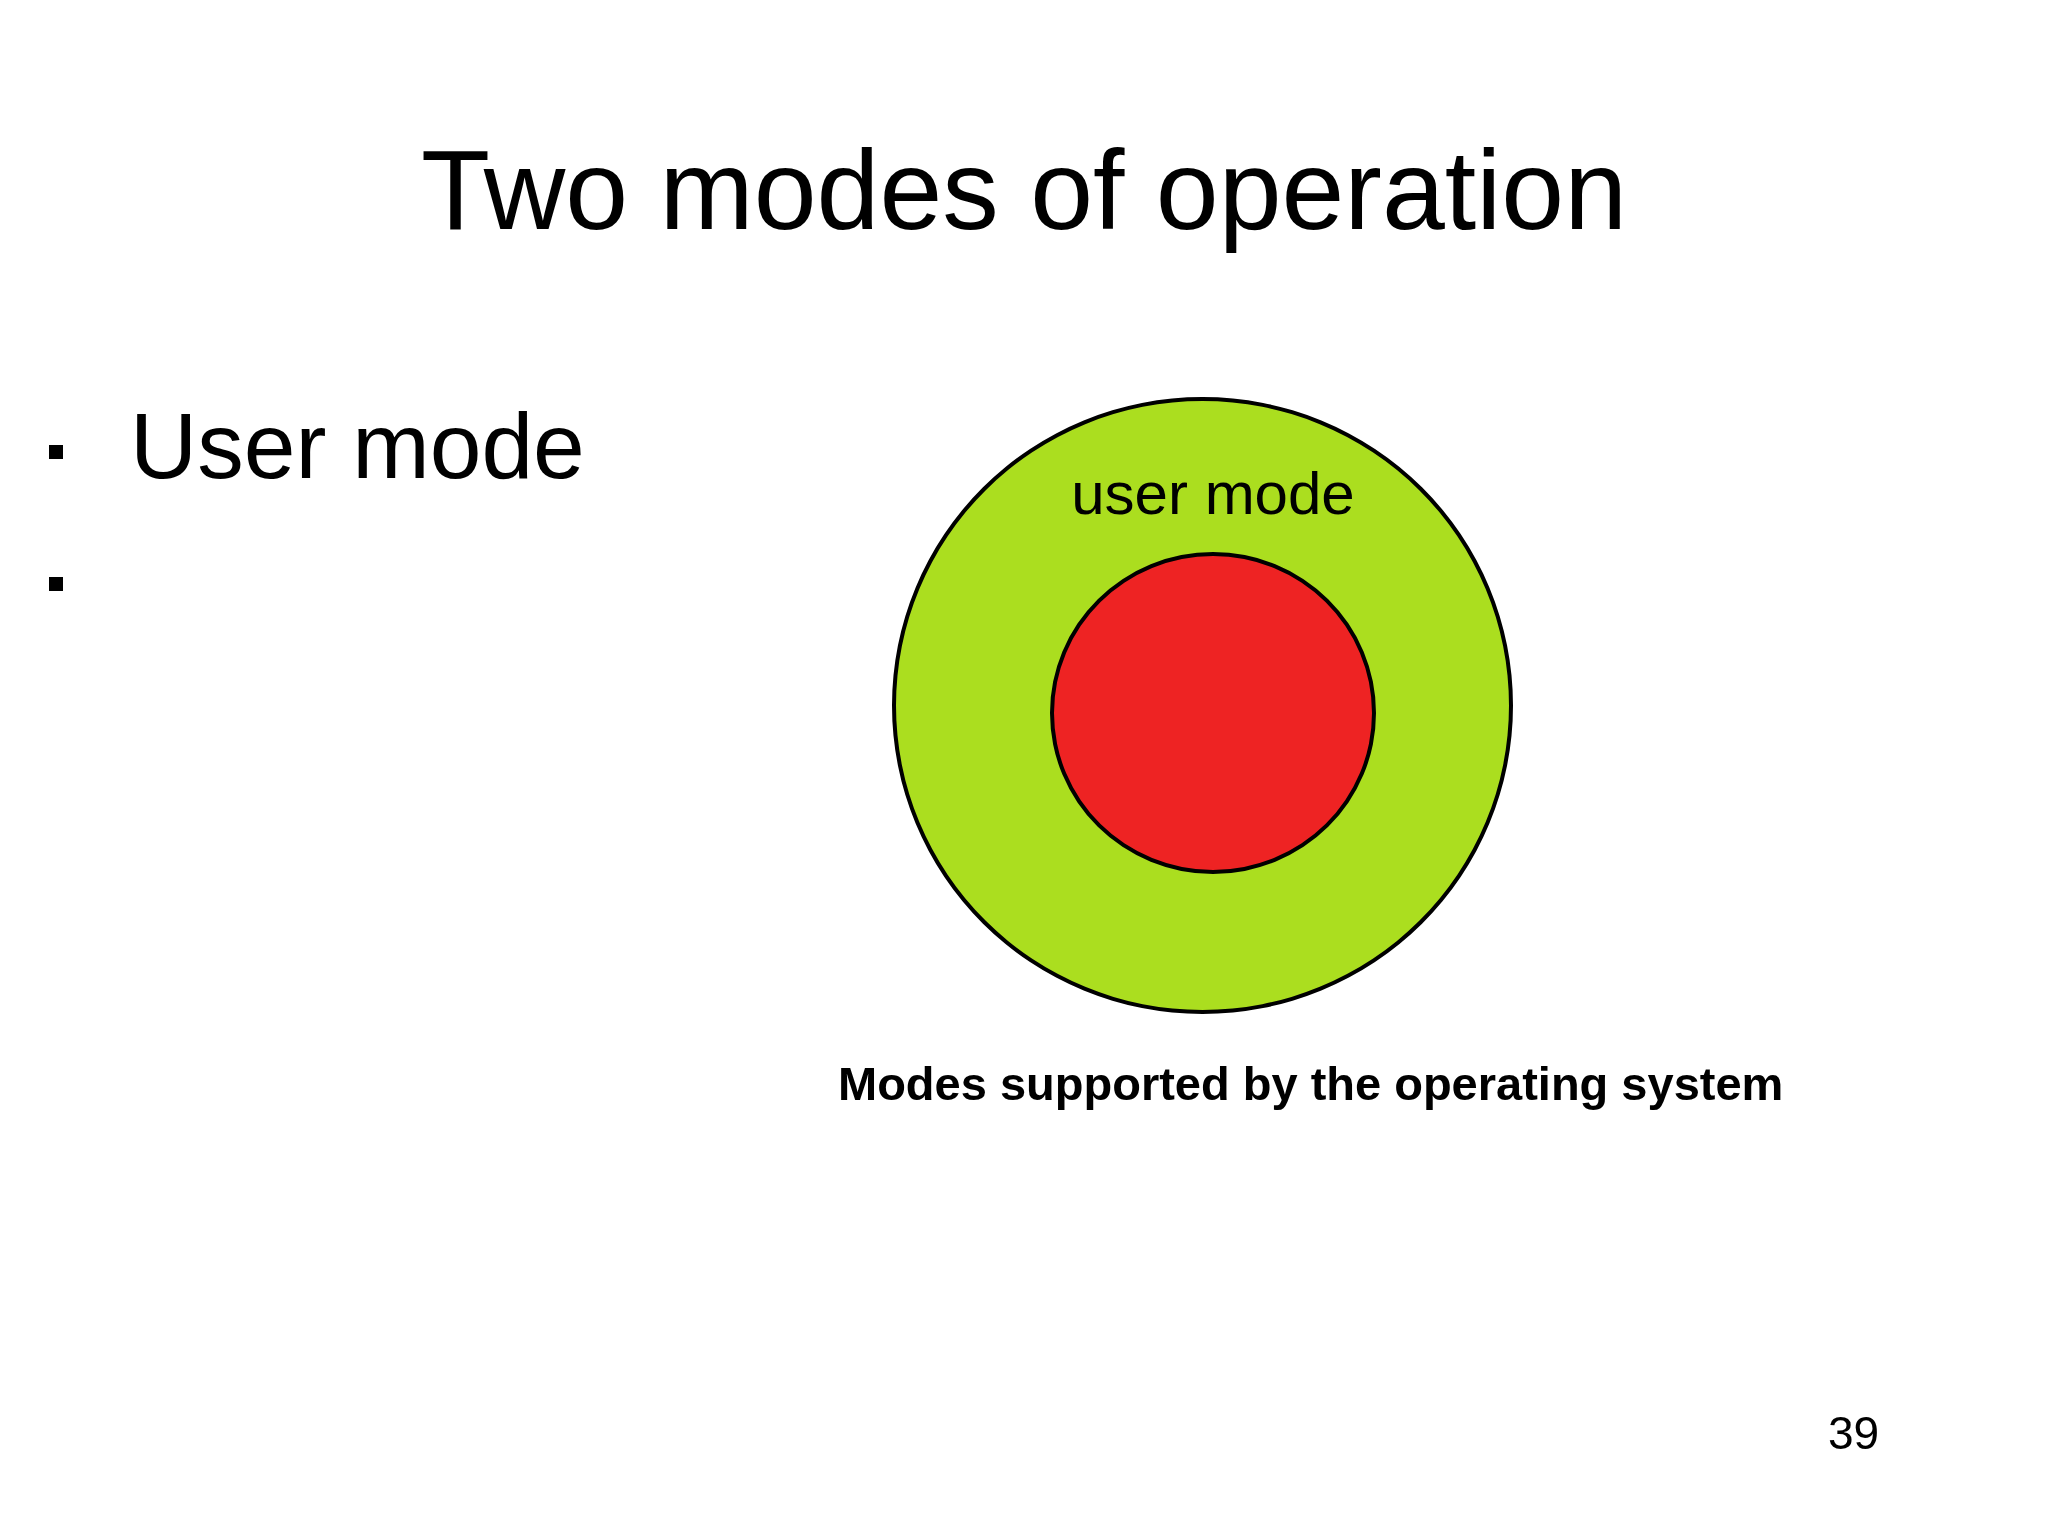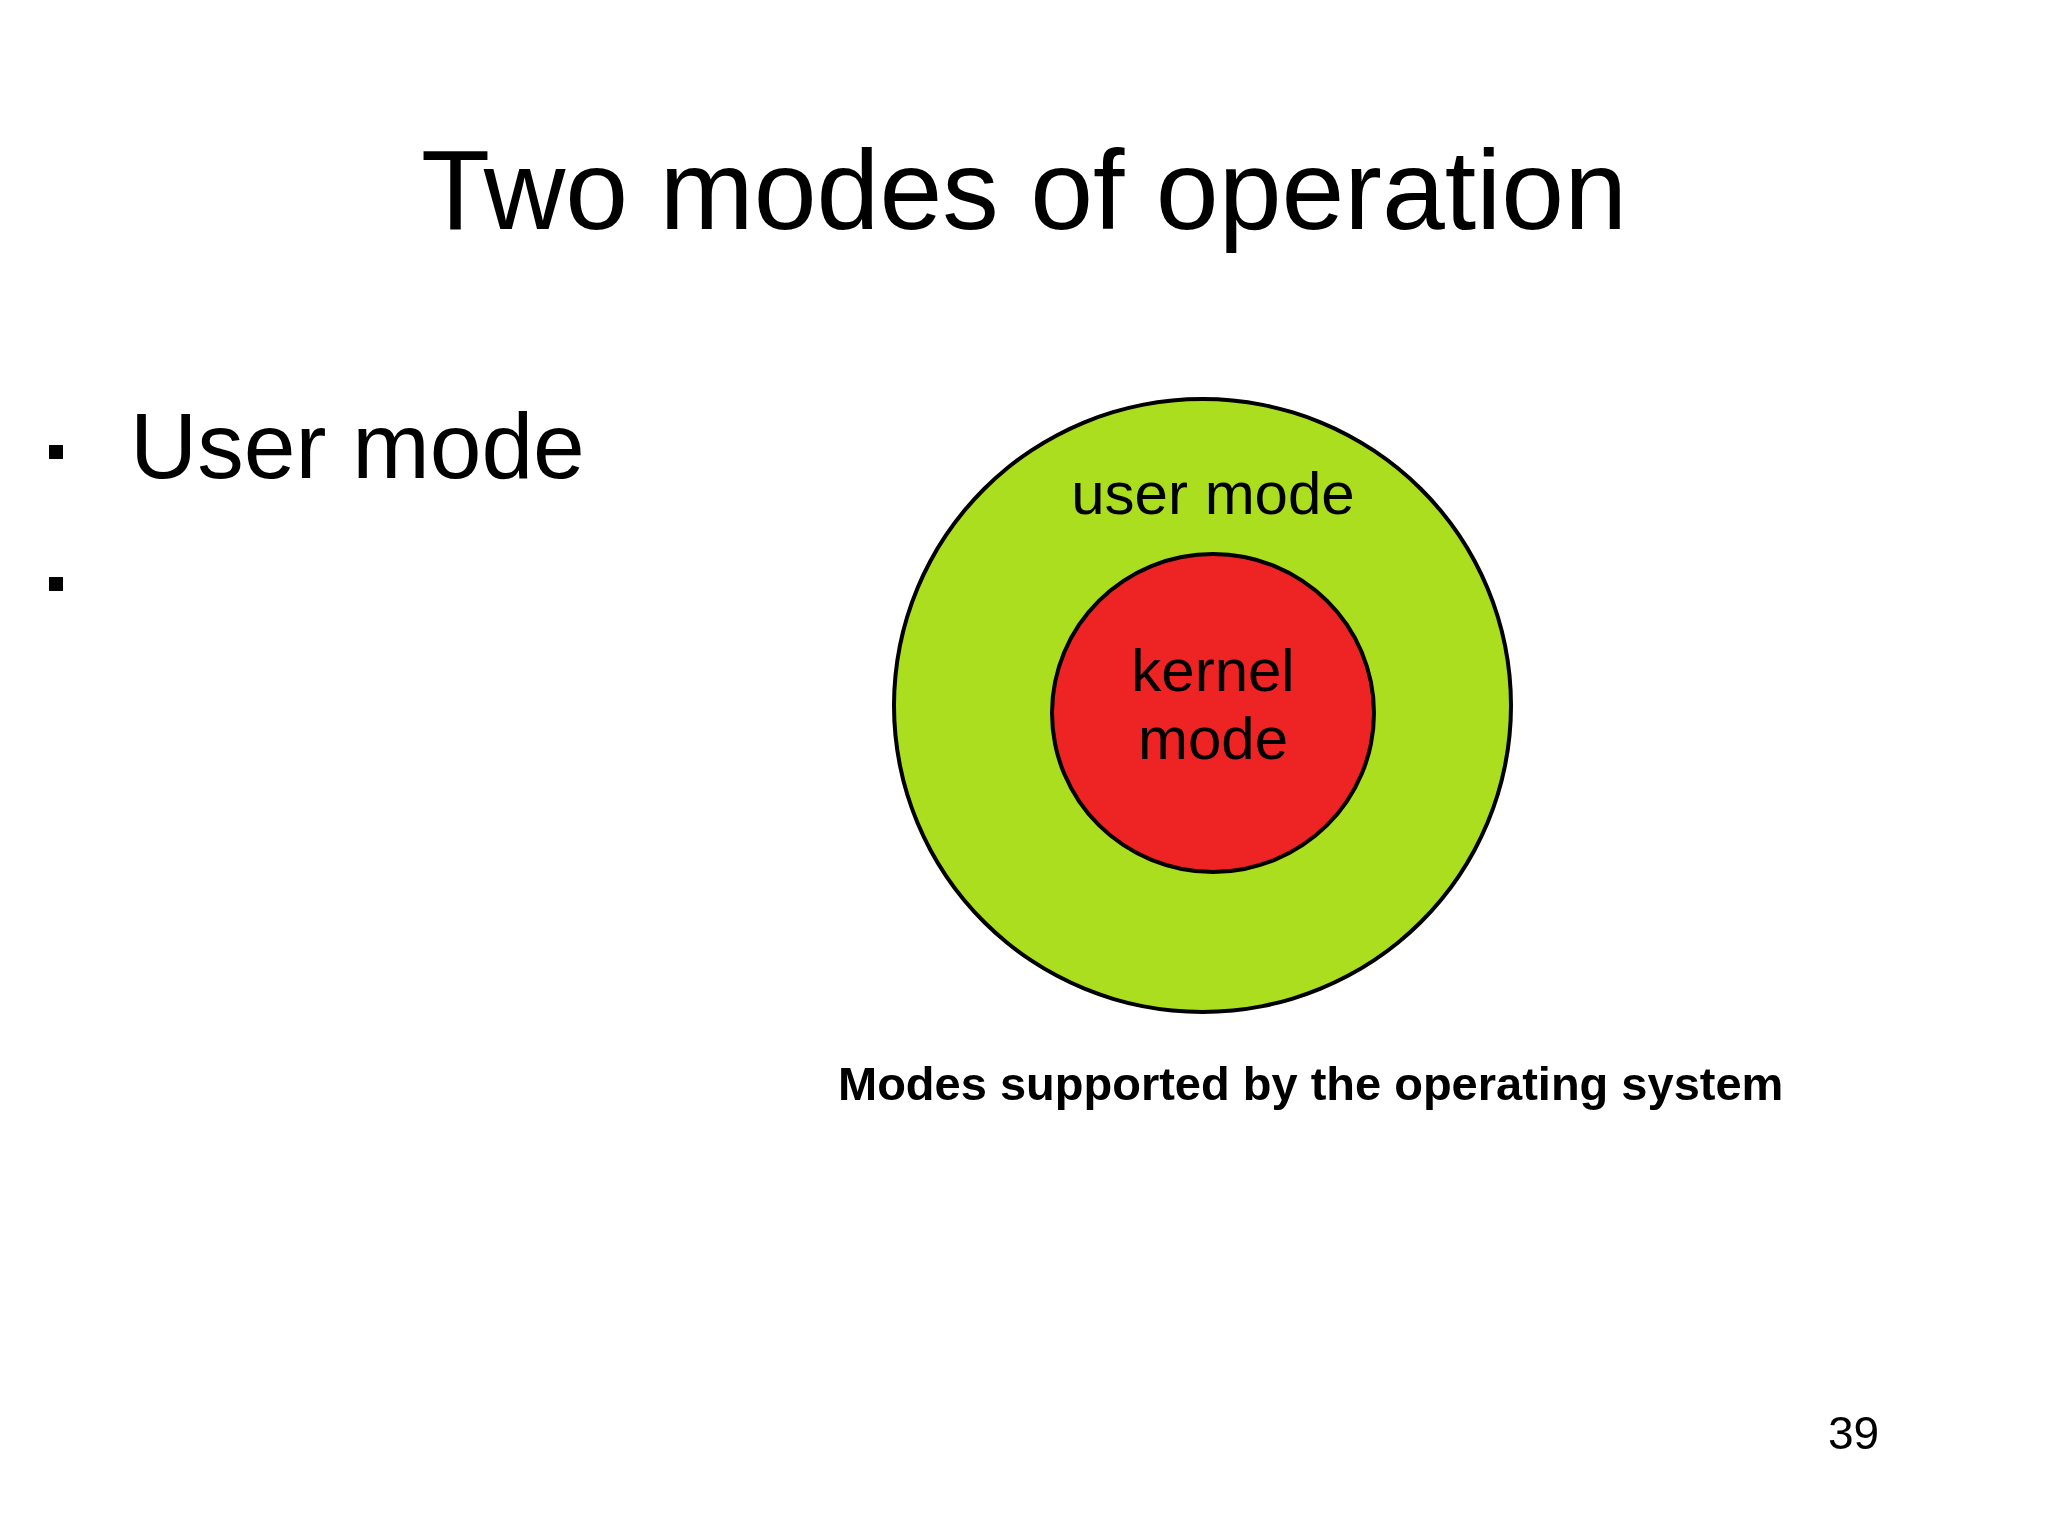--- a/index.html
+++ b/index.html
@@ -109,22 +109,18 @@
   <div class="abs bullet-text b1">User mode</div>
 
   <div class="abs bullet-marker m2"></div>
 
   <div class="abs circle circle-outer" style="background-color: rgb(171, 222, 31);"></div>
 
   <div class="abs circle circle-inner" style="background-color: rgb(238, 35, 35);"></div>
 
   <div class="abs outer-label">user mode</div>
 
-  <div class="abs inner-label">
-    <div>kernel</div>
-    <div>mode</div>
-  </div>
 
   <div class="abs caption">Modes supported by the operating system</div>
 
   <div class="abs page-number">39</div>
 
 </div>
 
 </body></html>

